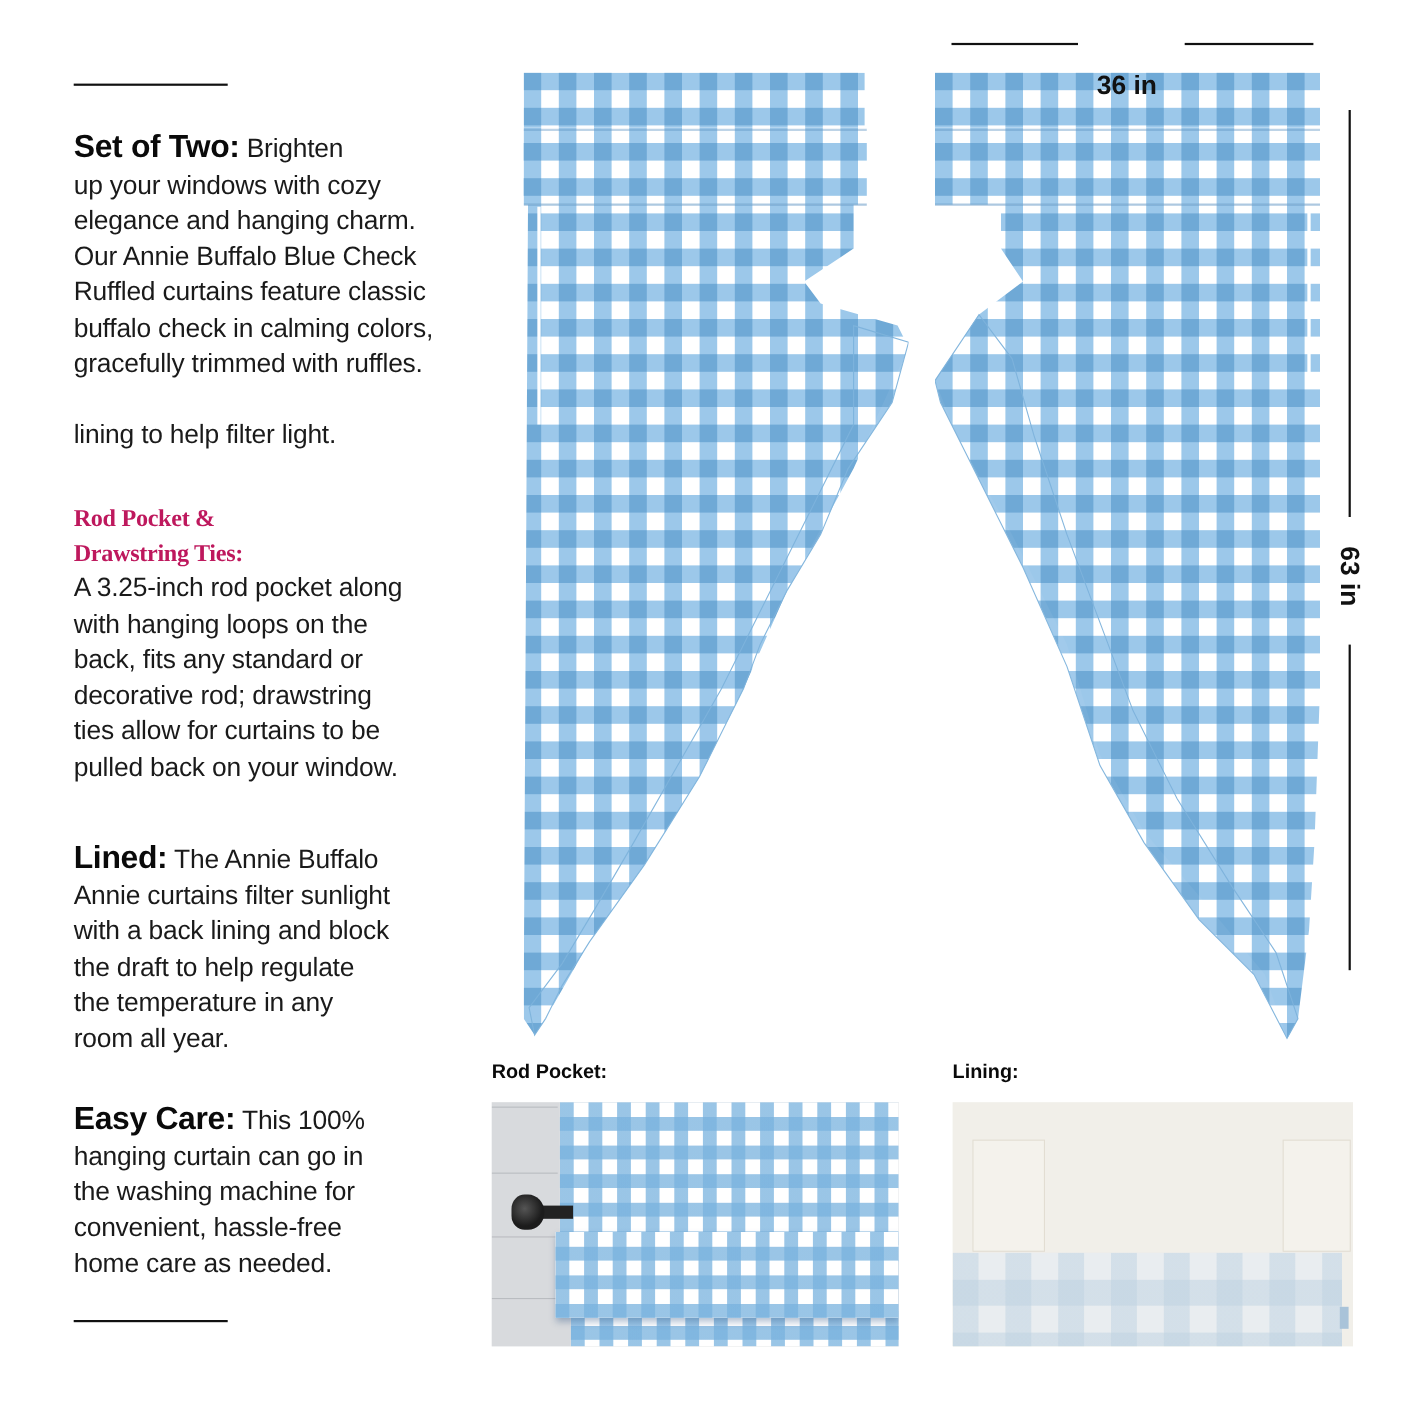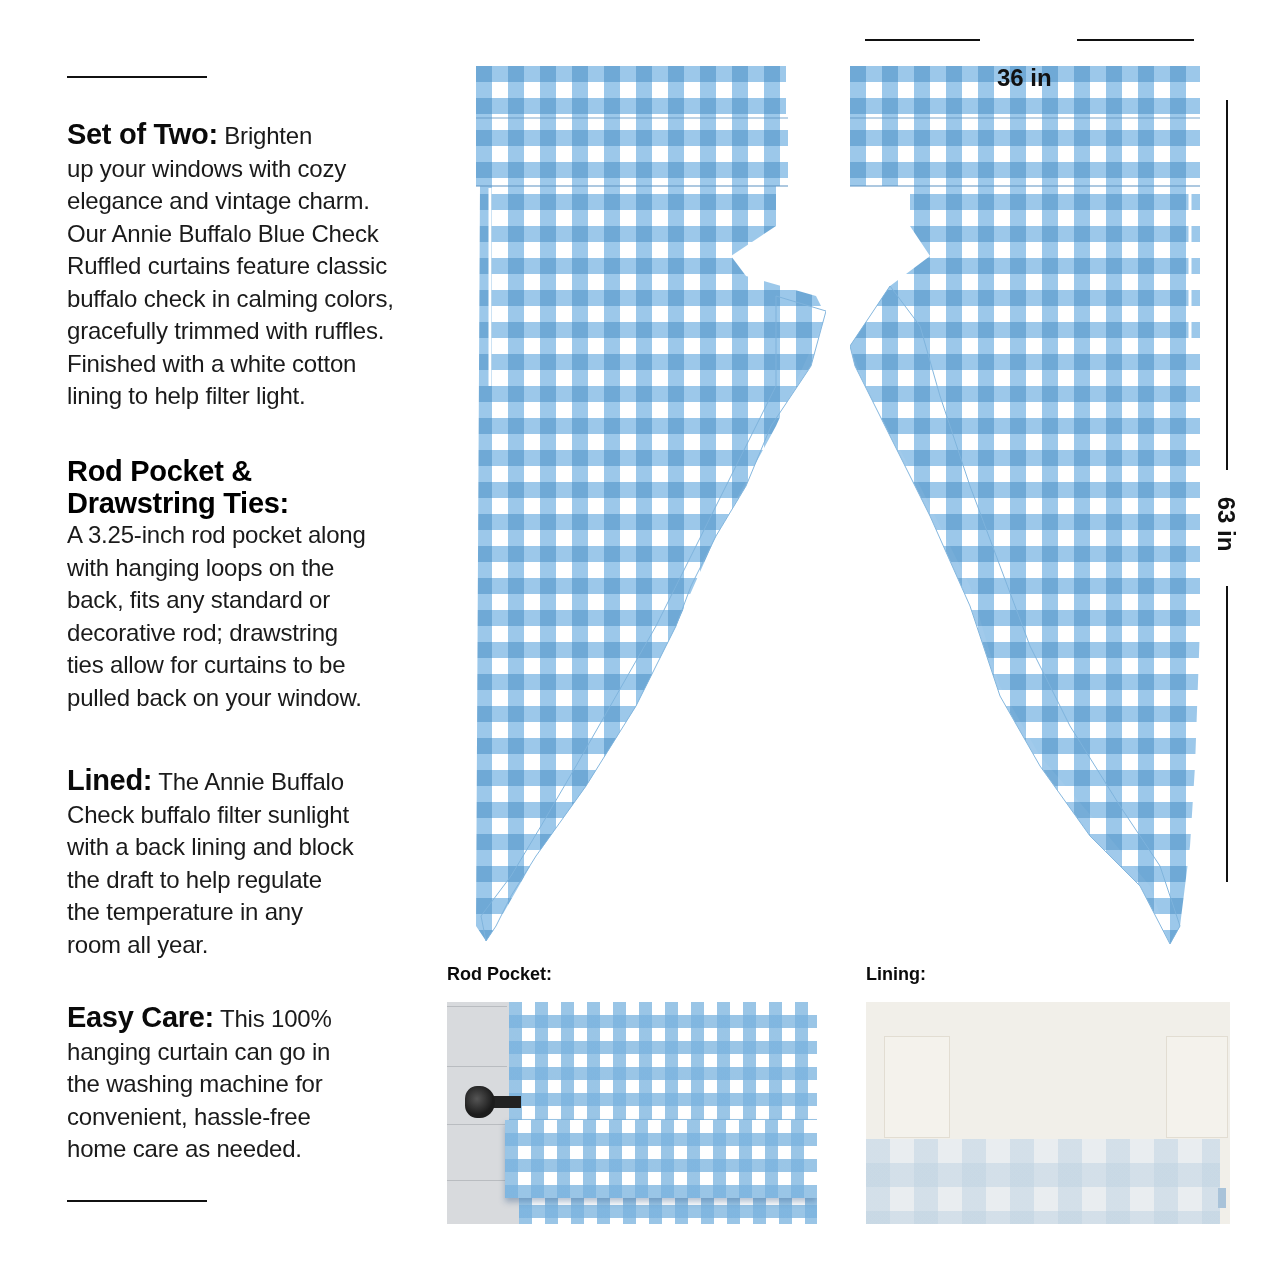--- a/index.html
+++ b/index.html
@@ -4,21 +4,21 @@
 <style>
   html, body { margin:0; padding:0; background:#ffffff; }
   body { width:1280px; height:1280px; position:relative; overflow:hidden;
          font-family:"Liberation Sans", "DejaVu Sans", sans-serif; color:#111; }
 
   .rule { position:absolute; height:2px; background:#111; }
 
   .section { position:absolute; left:67px; width:360px; }
   .section .txt { font-size:24px; line-height:32.5px; color:#1a1a1a; letter-spacing:-0.2px; }
   .section .hd { font-weight:bold; font-size:29px; color:#0a0a0a; letter-spacing:-0.3px;margin-top:32px; }
-  .section .hdblock { font-weight:bold; font-size:29px; line-height:32px; color:#000000; display:block; letter-spacing:-0.3px; }
+  .section .hdblock { font-weight:bold; font-size:22px; line-height:32px; color:#be185d; display:block; letter-spacing:-0.3px;font-family:Liberation Serif, serif; }
 
   
   .gingham {
     background-color:#ffffff;
     background-image:
       linear-gradient(90deg, rgba(120,178,222,0.75) 50%, transparent 50%),
       linear-gradient(0deg, rgba(120,178,222,0.75) 50%, transparent 50%);
     background-size:32px 32px, 32px 32px;
   }
   .gingham.small { background-size:26px 26px, 26px 26px; }
@@ -55,26 +55,26 @@
 <body>
 
 <div class="rule" style="left:67px; top:76px; width:140px;"></div>
 <div class="rule" style="left:67px; top:1200px; width:140px;"></div>
 
 <div class="section" style="top:118px;">
   <div class="txt">
     <span class="hd">Set of Two:</span>
     <span>Brighten</span><br>
     <span>up your windows with cozy</span><br>
-    <span>elegance and vintage charm.</span><br>
+    <span>elegance and hanging charm.</span><br>
     <span>Our Annie Buffalo Blue Check</span><br>
     <span>Ruffled curtains feature classic</span><br>
     <span>buffalo check in calming colors,</span><br>
     <span>gracefully trimmed with ruffles.</span><br>
-    <span>Finished with a white cotton</span><br>
+    <br>
     <span>lining to help filter light.</span>
   </div>
 </div>
 
 <div class="section" style="top:455px;">
   <span class="hdblock">Rod Pocket &amp;</span>
   <span class="hdblock">Drawstring Ties:</span>
   <div class="txt">
     <span>A 3.25-inch rod pocket along</span><br>
     <span>with hanging loops on the</span><br>
@@ -82,21 +82,21 @@
     <span>decorative rod; drawstring</span><br>
     <span>ties allow for curtains to be</span><br>
     <span>pulled back on your window.</span>
   </div>
 </div>
 
 <div class="section" style="top:764px;">
   <div class="txt">
     <span class="hd">Lined:</span>
     <span>The Annie Buffalo</span><br>
-    <span>Check buffalo filter sunlight</span><br>
+    <span>Annie curtains filter sunlight</span><br>
     <span>with a back lining and block</span><br>
     <span>the draft to help regulate</span><br>
     <span>the temperature in any</span><br>
     <span>room all year.</span>
   </div>
 </div>
 
 <div class="section" style="top:1001px;">
   <div class="txt">
     <span class="hd">Easy Care:</span>

